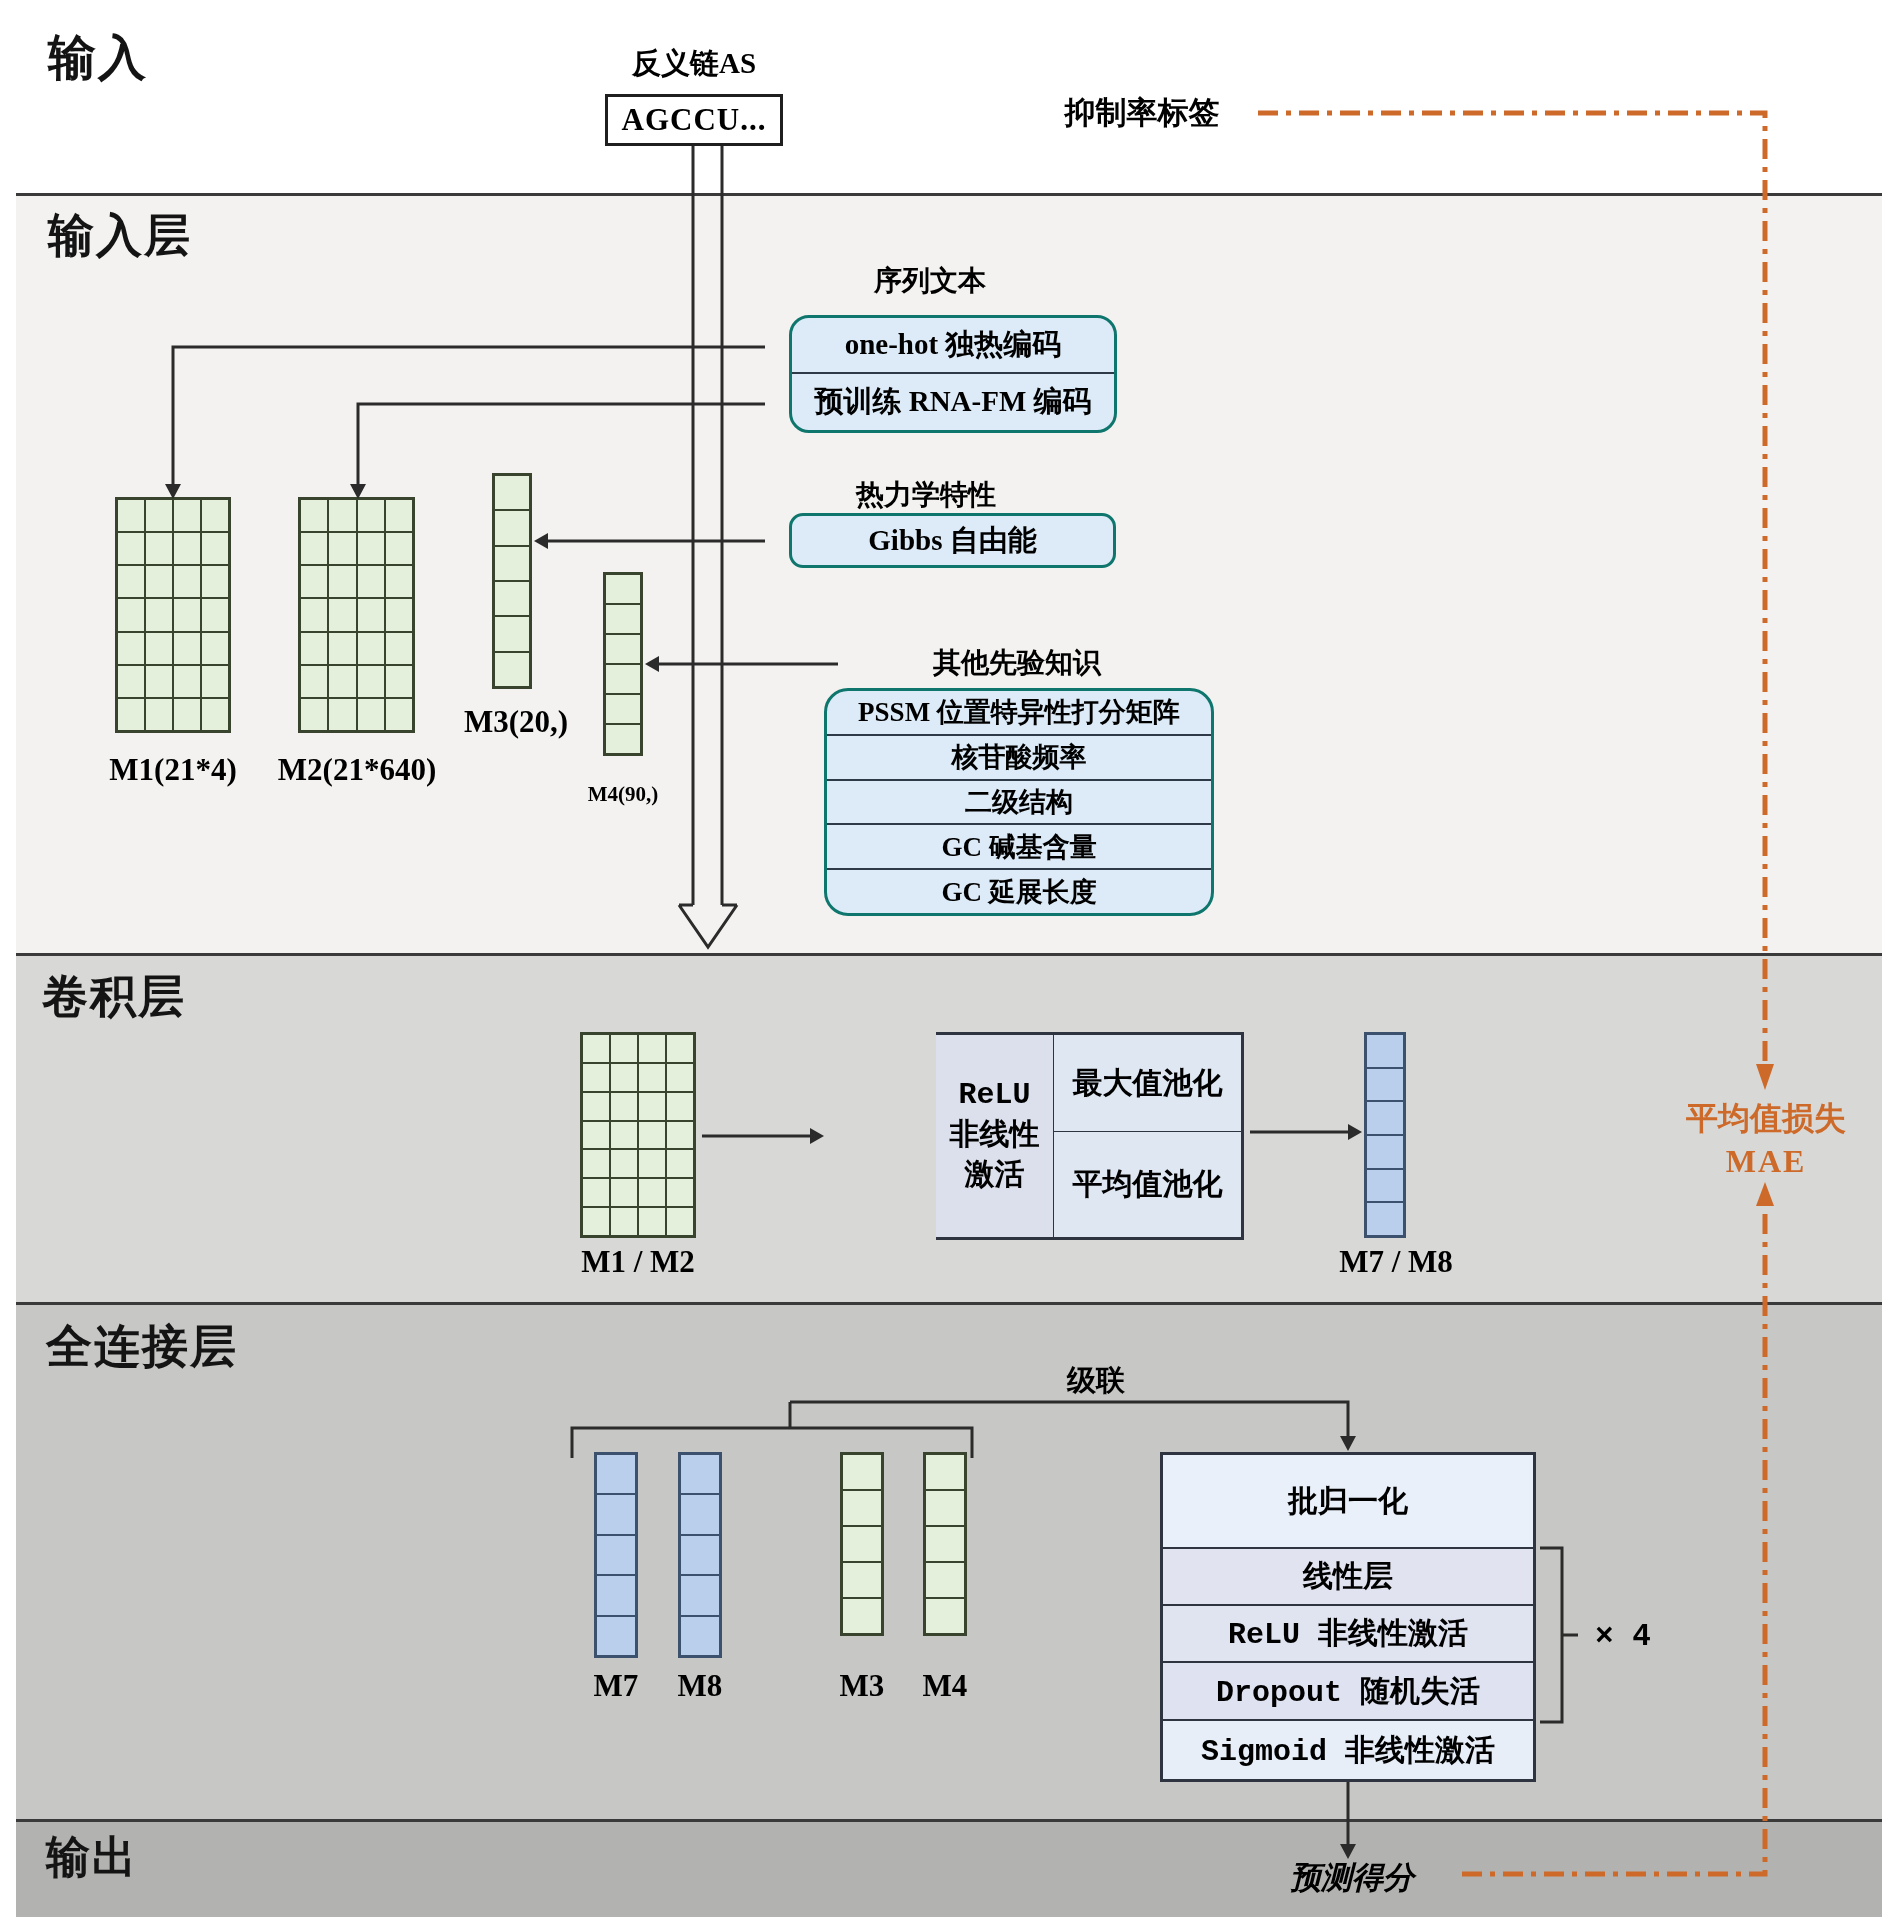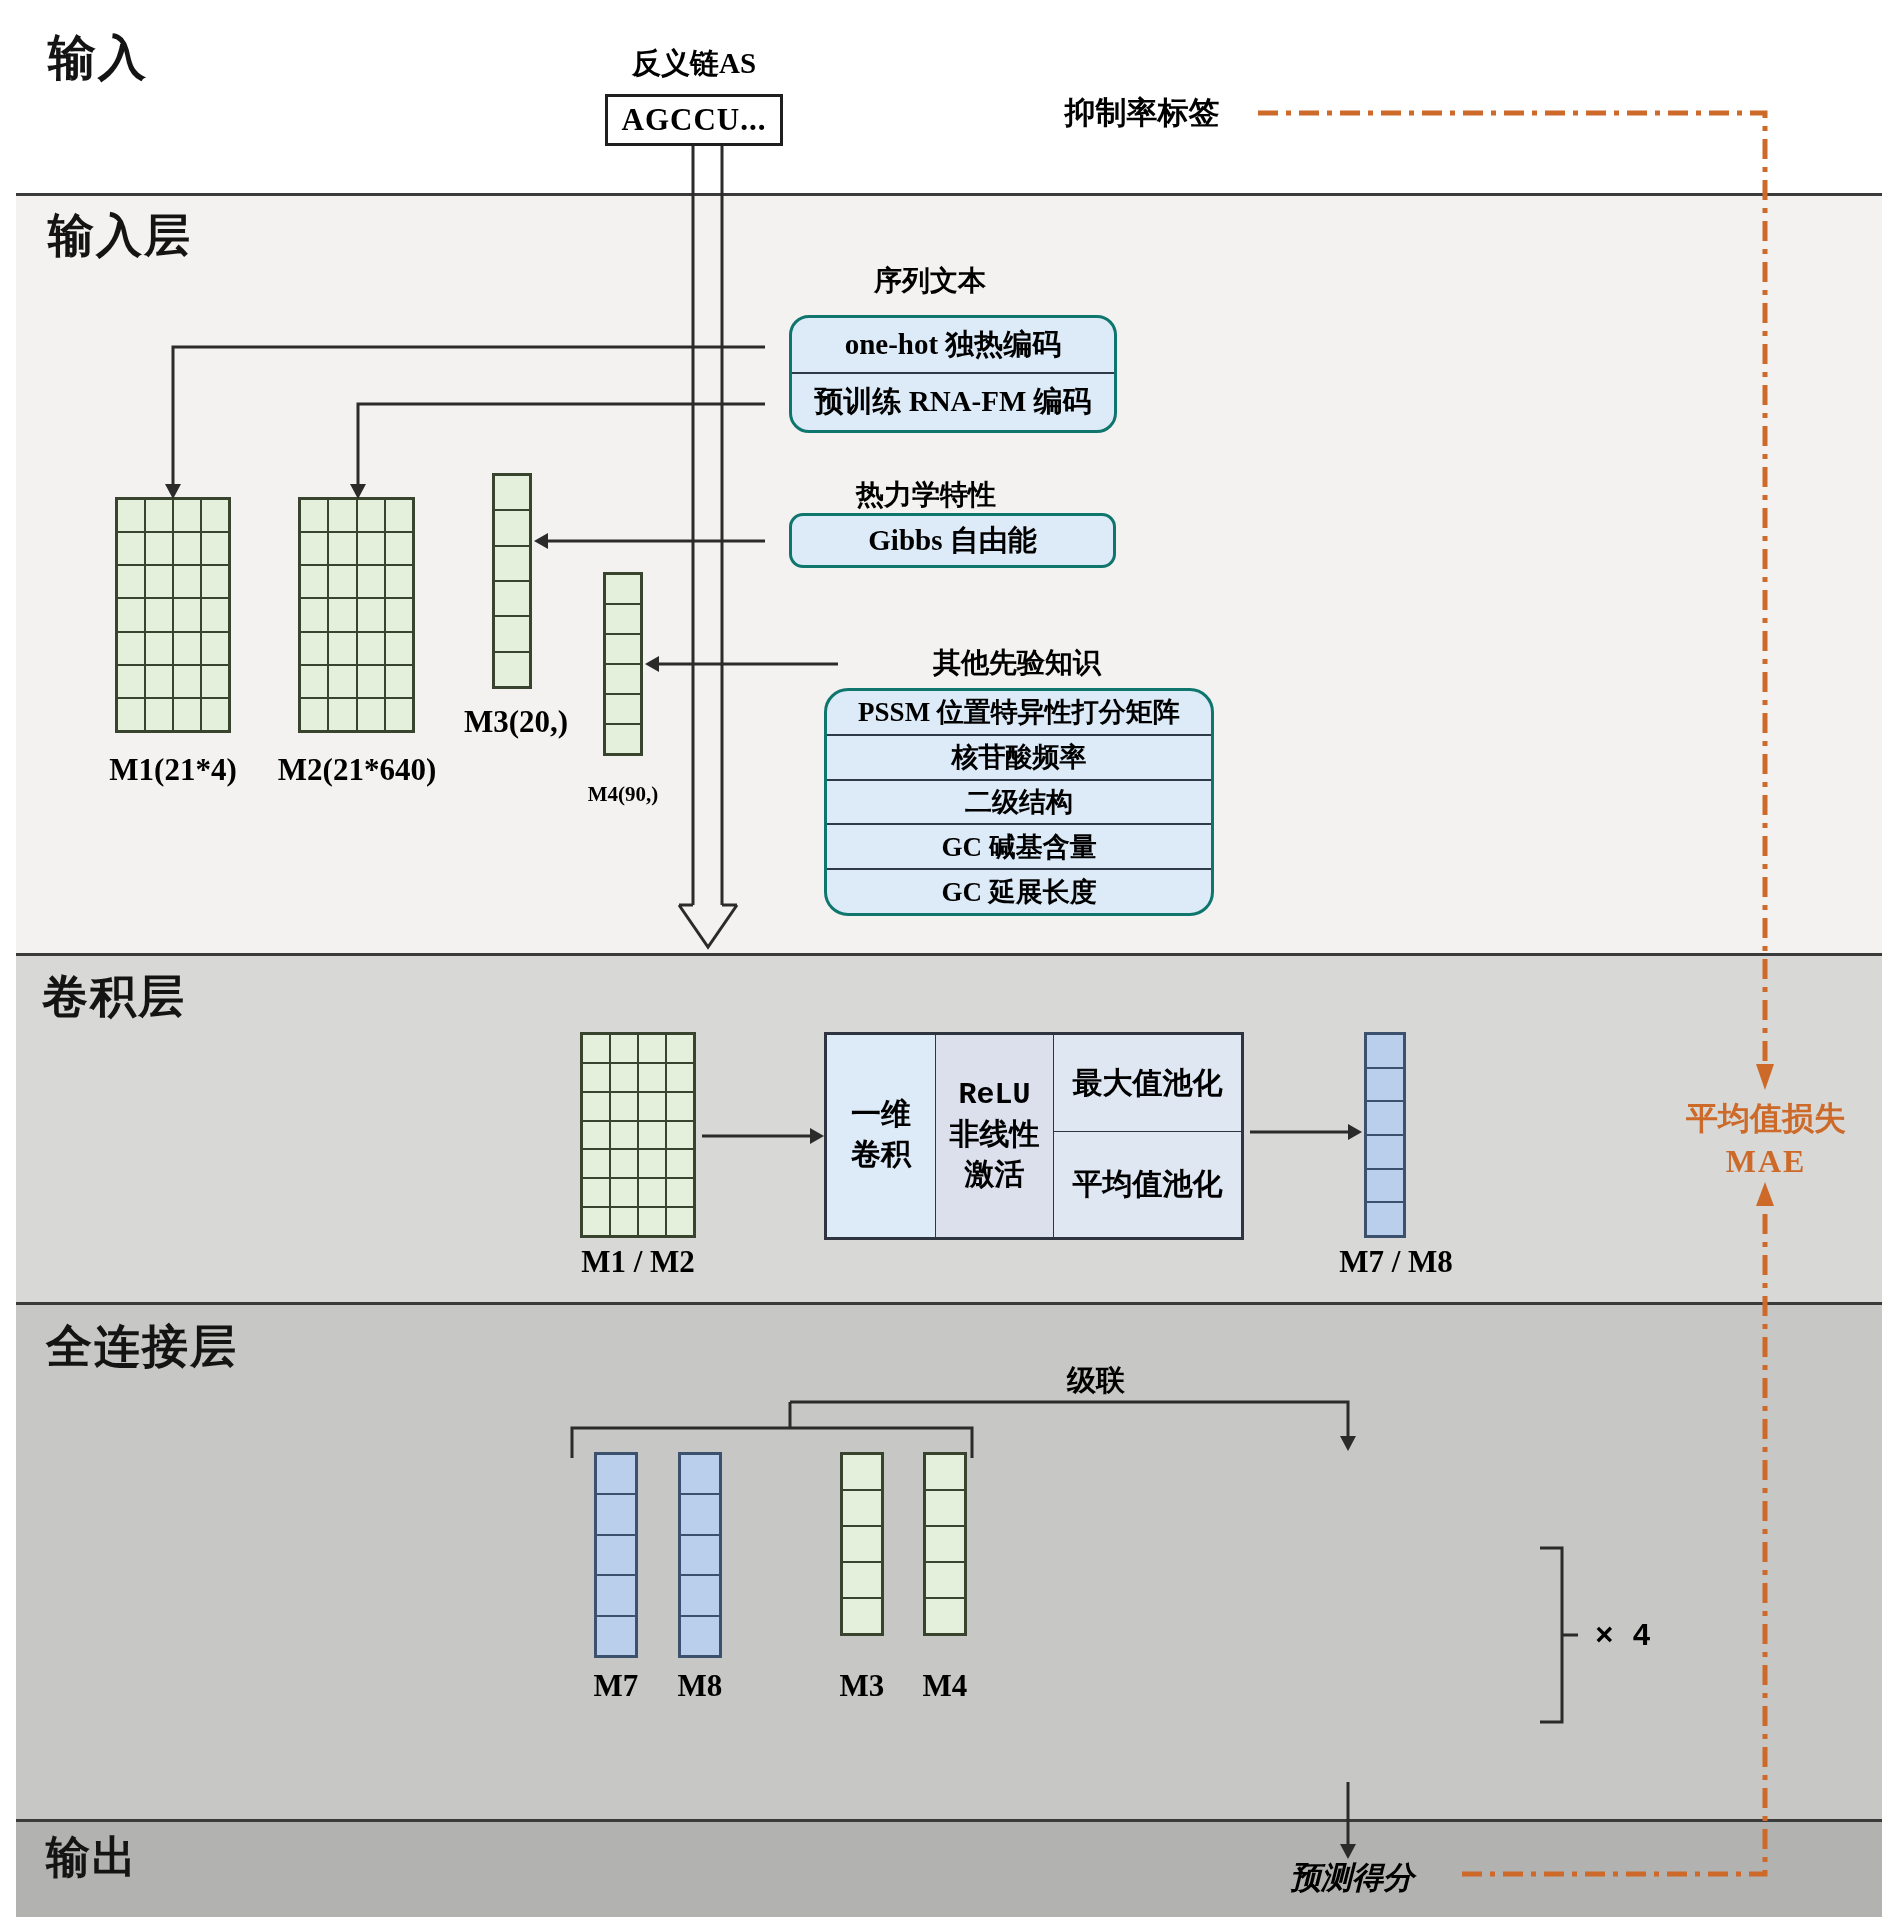--- a/index.html
+++ b/index.html
@@ -179,22 +179,20 @@
       <div class="cell green"></div>
       <div class="cell green"></div>
       <div class="cell green"></div>
       <div class="cell green"></div>
       <div class="cell green"></div>
       <div class="cell green"></div>
       <div class="cell green"></div>
     </div>
   <div class="abs ctr serif" style="left:538px;top:1244px;width:200px;height:36px;font-size:31px;">M1 / M2</div>
 
-  <div class="conv-section sans" style="left:824px;top:1032px;width:114px;height:208px;background:#dcebf7;font-size:30px;line-height:1.35;">一维
-卷积</div>
   <div class="conv-section sans" style="left:936px;top:1032px;width:120px;height:208px;background:#dbe0ec;border-left:none;font-size:30px;line-height:1.35;">ReLU
 非线性
 激活</div>
   <div class="conv-section sans" style="left:1054px;top:1032px;width:190px;height:102px;background:#dfe7f2;border-left:none;font-size:30px;">最大值池化</div>
   <div class="conv-section sans" style="left:1054px;top:1132px;width:190px;height:108px;background:#dfe7f2;border-left:none;border-top:none;font-size:30px;">平均值池化</div>
 
   <div class="matrix blue" style="left: 1364px; top: 1032px; width: 42px; height: 206px; grid-template-columns: repeat(1, 1fr); grid-template-rows: repeat(6, 1fr);">
       <div class="cell blue"></div>
       <div class="cell blue"></div>
       <div class="cell blue"></div>
@@ -236,20 +234,27 @@
       <div class="cell green"></div>
       <div class="cell green"></div>
       <div class="cell green"></div>
     </div>
 
   <div class="abs ctr serif" style="left:566px;top:1668px;width:100px;height:36px;font-size:31px;">M7</div>
   <div class="abs ctr serif" style="left:650px;top:1668px;width:100px;height:36px;font-size:31px;">M8</div>
   <div class="abs ctr serif" style="left:812px;top:1668px;width:100px;height:36px;font-size:31px;">M3</div>
   <div class="abs ctr serif" style="left:895px;top:1668px;width:100px;height:36px;font-size:31px;">M4</div>
 
+  <div class="abs" style="left:1160px;top:1452px;width:376px;height:330px;border:3px solid #2e3440;display:flex;flex-direction:column;overflow:hidden;">
+    <div class="stack-row sans" style="flex:0 0 94px;background:#e9f0f9;">批归一化</div>
+    <div class="stack-row sans" style="flex:0 0 57px;background:#e2e3f0;">线性层</div>
+    <div class="stack-row sans" style="flex:0 0 57px;background:#e0e4f1;">ReLU 非线性激活</div>
+    <div class="stack-row sans" style="flex:0 0 58px;background:#dfe2f0;">Dropout 随机失活</div>
+    <div class="stack-row sans" style="flex:1;background:#e7eef8;">Sigmoid 非线性激活</div>
+  </div>
 
   <div class="abs ctr sans" style="left:1578px;top:1618px;width:90px;height:36px;font-size:31px;">× 4</div>
 
   <div class="abs ctr serif" style="left:1252px;top:1860px;width:200px;height:36px;font-size:31px;font-style:italic;">预测得分</div>
 
   <svg class="overlay" width="1898" height="1930" viewBox="0 0 1898 1930">
     <g stroke="#2b2b2b" stroke-width="3" fill="none">
 
       <path d="M765 347 H173 V486"></path>
 

